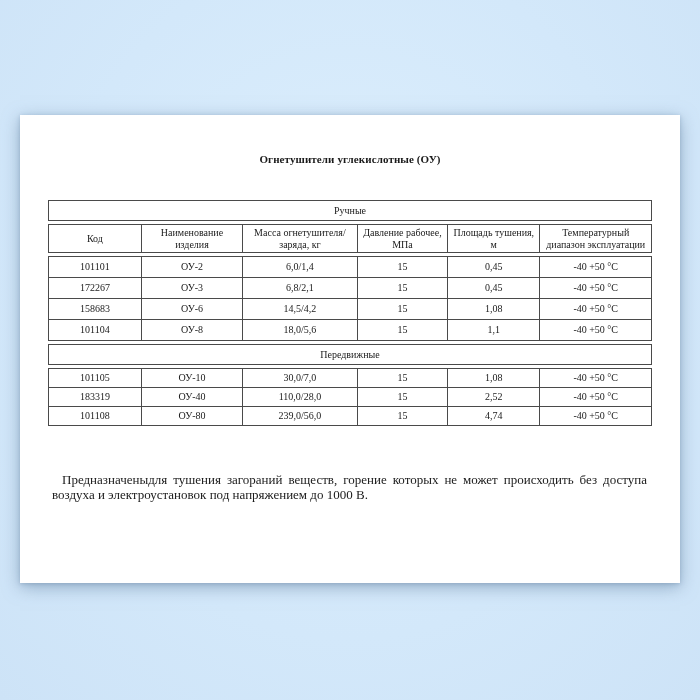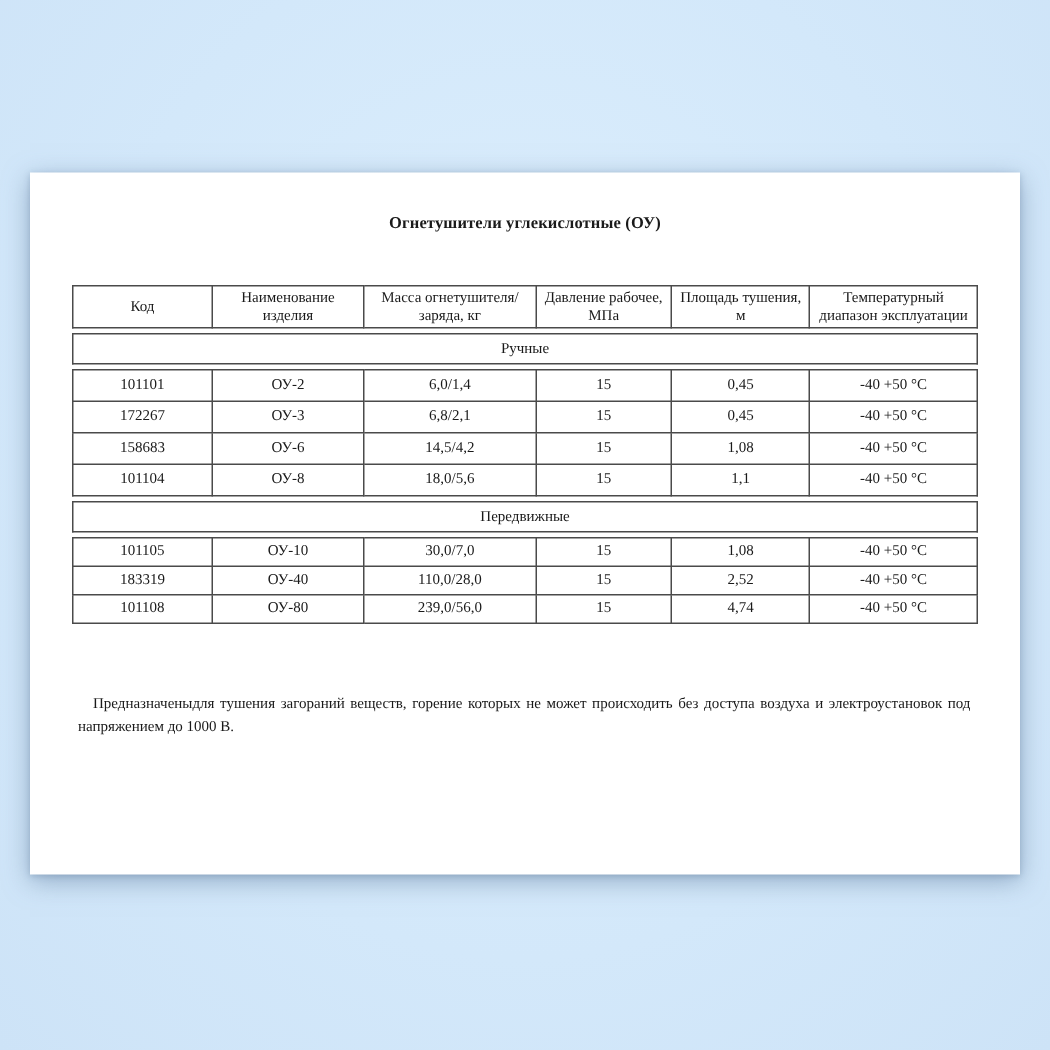--- a/index.html
+++ b/index.html
@@ -9,21 +9,21 @@
     font-family: "Liberation Serif", "DejaVu Serif", serif;
     color: #1a1a1a;
   }
   .page {
     position: absolute; left: 20px; top: 115px;
     width: 660px; height: 468px;
     background: #ffffff;
     box-shadow: 0 4px 16px rgba(96, 126, 158, 0.55), 0 1px 4px rgba(96, 126, 158, 0.35);
   }
   .doc-title {
-    margin: 0; padding-top: 28px;
+    margin: 10px; padding-top: 28px;
     text-align: center;
     font-size: 11px; font-weight: bold;
     letter-spacing: 0.1px;
   }
   .table-area { margin: 35px 28px 0 28px; }
   table.tbl {
     width: 100%;
     border-collapse: collapse;
     table-layout: fixed;
     font-size: 10px;
@@ -39,60 +39,60 @@
     line-height: 12px;
   }
   .hdr-row { height: 28px; }
   .band-row { height: 20px; }
   .sec1 tr { height: 21px; }
   .sec2 tr { height: 19px; margin-left: 32px; }
   .c0 { width: 15.4%; } .c1 { width: 16.8%; } .c2 { width: 19.0%; }
   .c3 { width: 15.0%; } .c4 { width: 15.3%; } .c5 { width: 18.5%; }
   .footnote {
     margin: 46px 33px 0 32px;
-    font-size: 10px;
+    font-size: 13px;
     line-height: 15px;
     text-align: justify;
     text-indent: 10px;
   }
 </style>
 </head>
 <body>
 
 <div class="page">
 
   <h1 class="doc-title">Огнетушители углекислотные (ОУ)</h1>
 
   <div class="table-area">
+
+    <table class="tbl">
+      <tbody>
+        <tr class="band-row">
+          <td>Ручные</td>
+        </tr>
+      </tbody>
+    </table>
 
     <table class="tbl">
       <colgroup>
           <col class="c0">
           <col class="c1">
           <col class="c2">
           <col class="c3">
           <col class="c4">
           <col class="c5">
         </colgroup>
       <tbody>
         <tr class="hdr-row">
           <th>Код</th>
           <th>Наименование изделия</th>
           <th>Масса огнетушителя/ заряда, кг</th>
           <th>Давление рабочее, МПа</th>
           <th>Площадь тушения, м</th>
           <th>Температурный диапазон эксплуатации</th>
-        </tr>
-      </tbody>
-    </table>
-
-    <table class="tbl">
-      <tbody>
-        <tr class="band-row">
-          <td>Ручные</td>
         </tr>
       </tbody>
     </table>
 
     <table class="tbl sec1">
       <colgroup>
           <col class="c0">
           <col class="c1">
           <col class="c2">
           <col class="c3">

